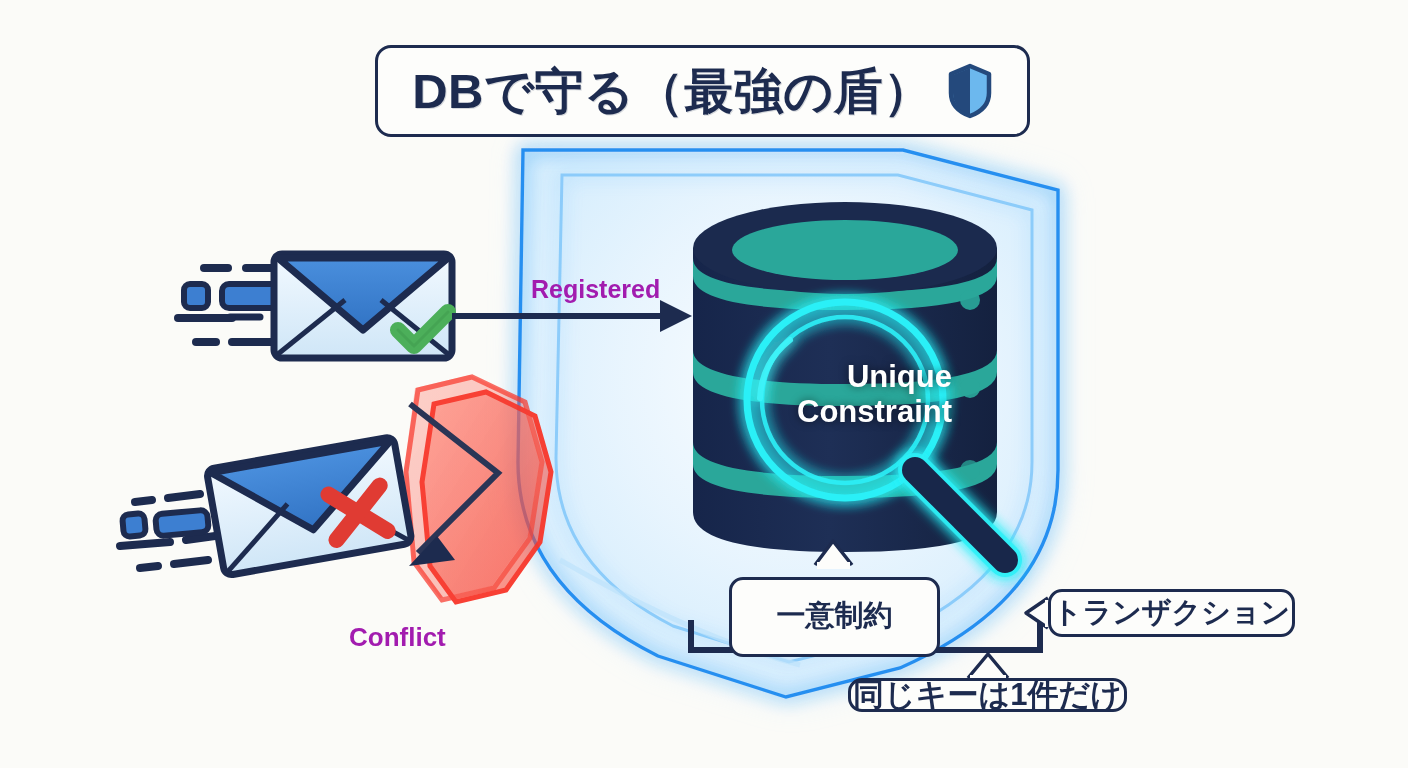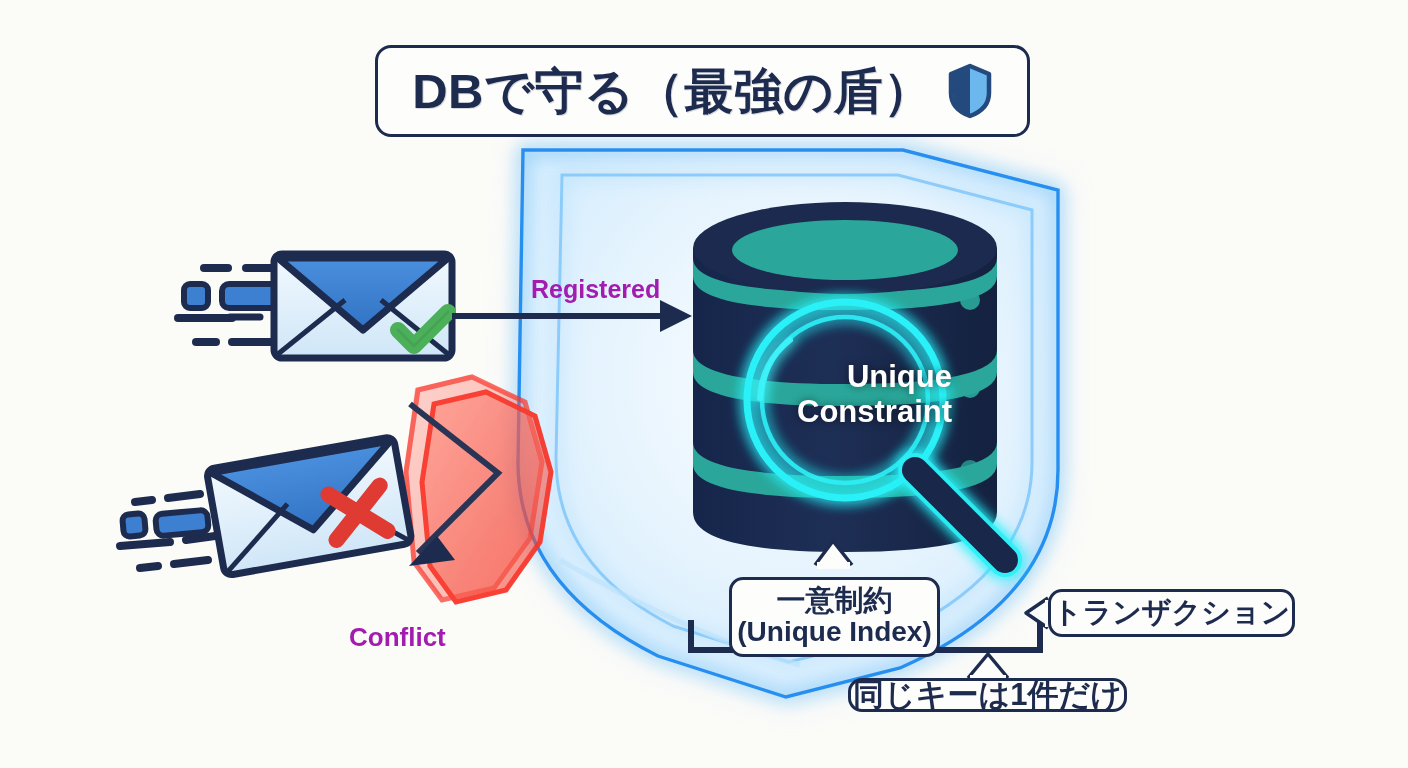--- a/index.html
+++ b/index.html
@@ -295,20 +295,19 @@
       <path d="M23 3 L42 11 L42 30 Q42 46 23 53 Q4 46 4 30 L4 11 Z" fill="#6cb8ee" stroke="#24497c" stroke-width="4.5" stroke-linejoin="round"></path>
       <path d="M23 5 L23 52 Q6 45 6 30 L6 12 Z" fill="#24497c"></path>
     </svg>
   </div>
 
   <div class="flat-label" id="label-registered">Registered</div>
   <div class="flat-label" id="label-conflict">Conflict</div>
 
   <div class="label-box" id="box-unique-index">
     <span class="ln1">一意制約</span>
-    <span class="ln2">(Unique Index)</span>
   </div>
 
   <div class="label-box" id="box-transaction">トランザクション</div>
 
   <div class="label-box" id="box-same-key">同じキーは1件だけ</div>
 
 </div>
 
 </body></html>

